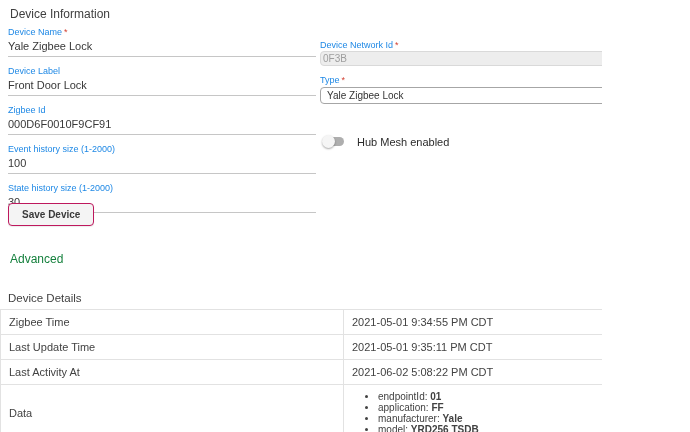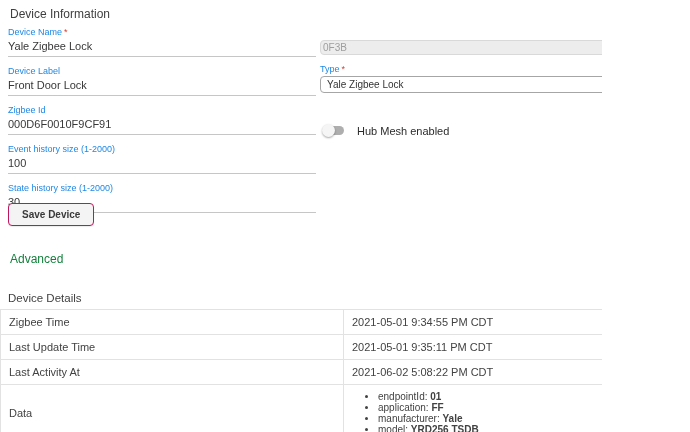--- a/index.html
+++ b/index.html
@@ -126,20 +126,21 @@
 
   <div class="advanced-label">Advanced</div>
 
   <div class="form-right">
 
     <div class="edit-row">
       <a class="edit-link">edit</a>
     </div>
 
     <div class="field">
+      <span class="field-label"><span>Device Network Id</span><span class="req">*</span></span>
       <input class="disabled-input" type="text" disabled="" value="0F3B" style="">
     </div>
 
     <div class="type-group">
       <span class="field-label"><span>Type</span><span class="req">*</span></span>
       <div class="select-wrap">
         <select class="type-select">
           <option>Yale Zigbee Lock</option>
         </select>
         <span class="select-arrow">▼</span>

